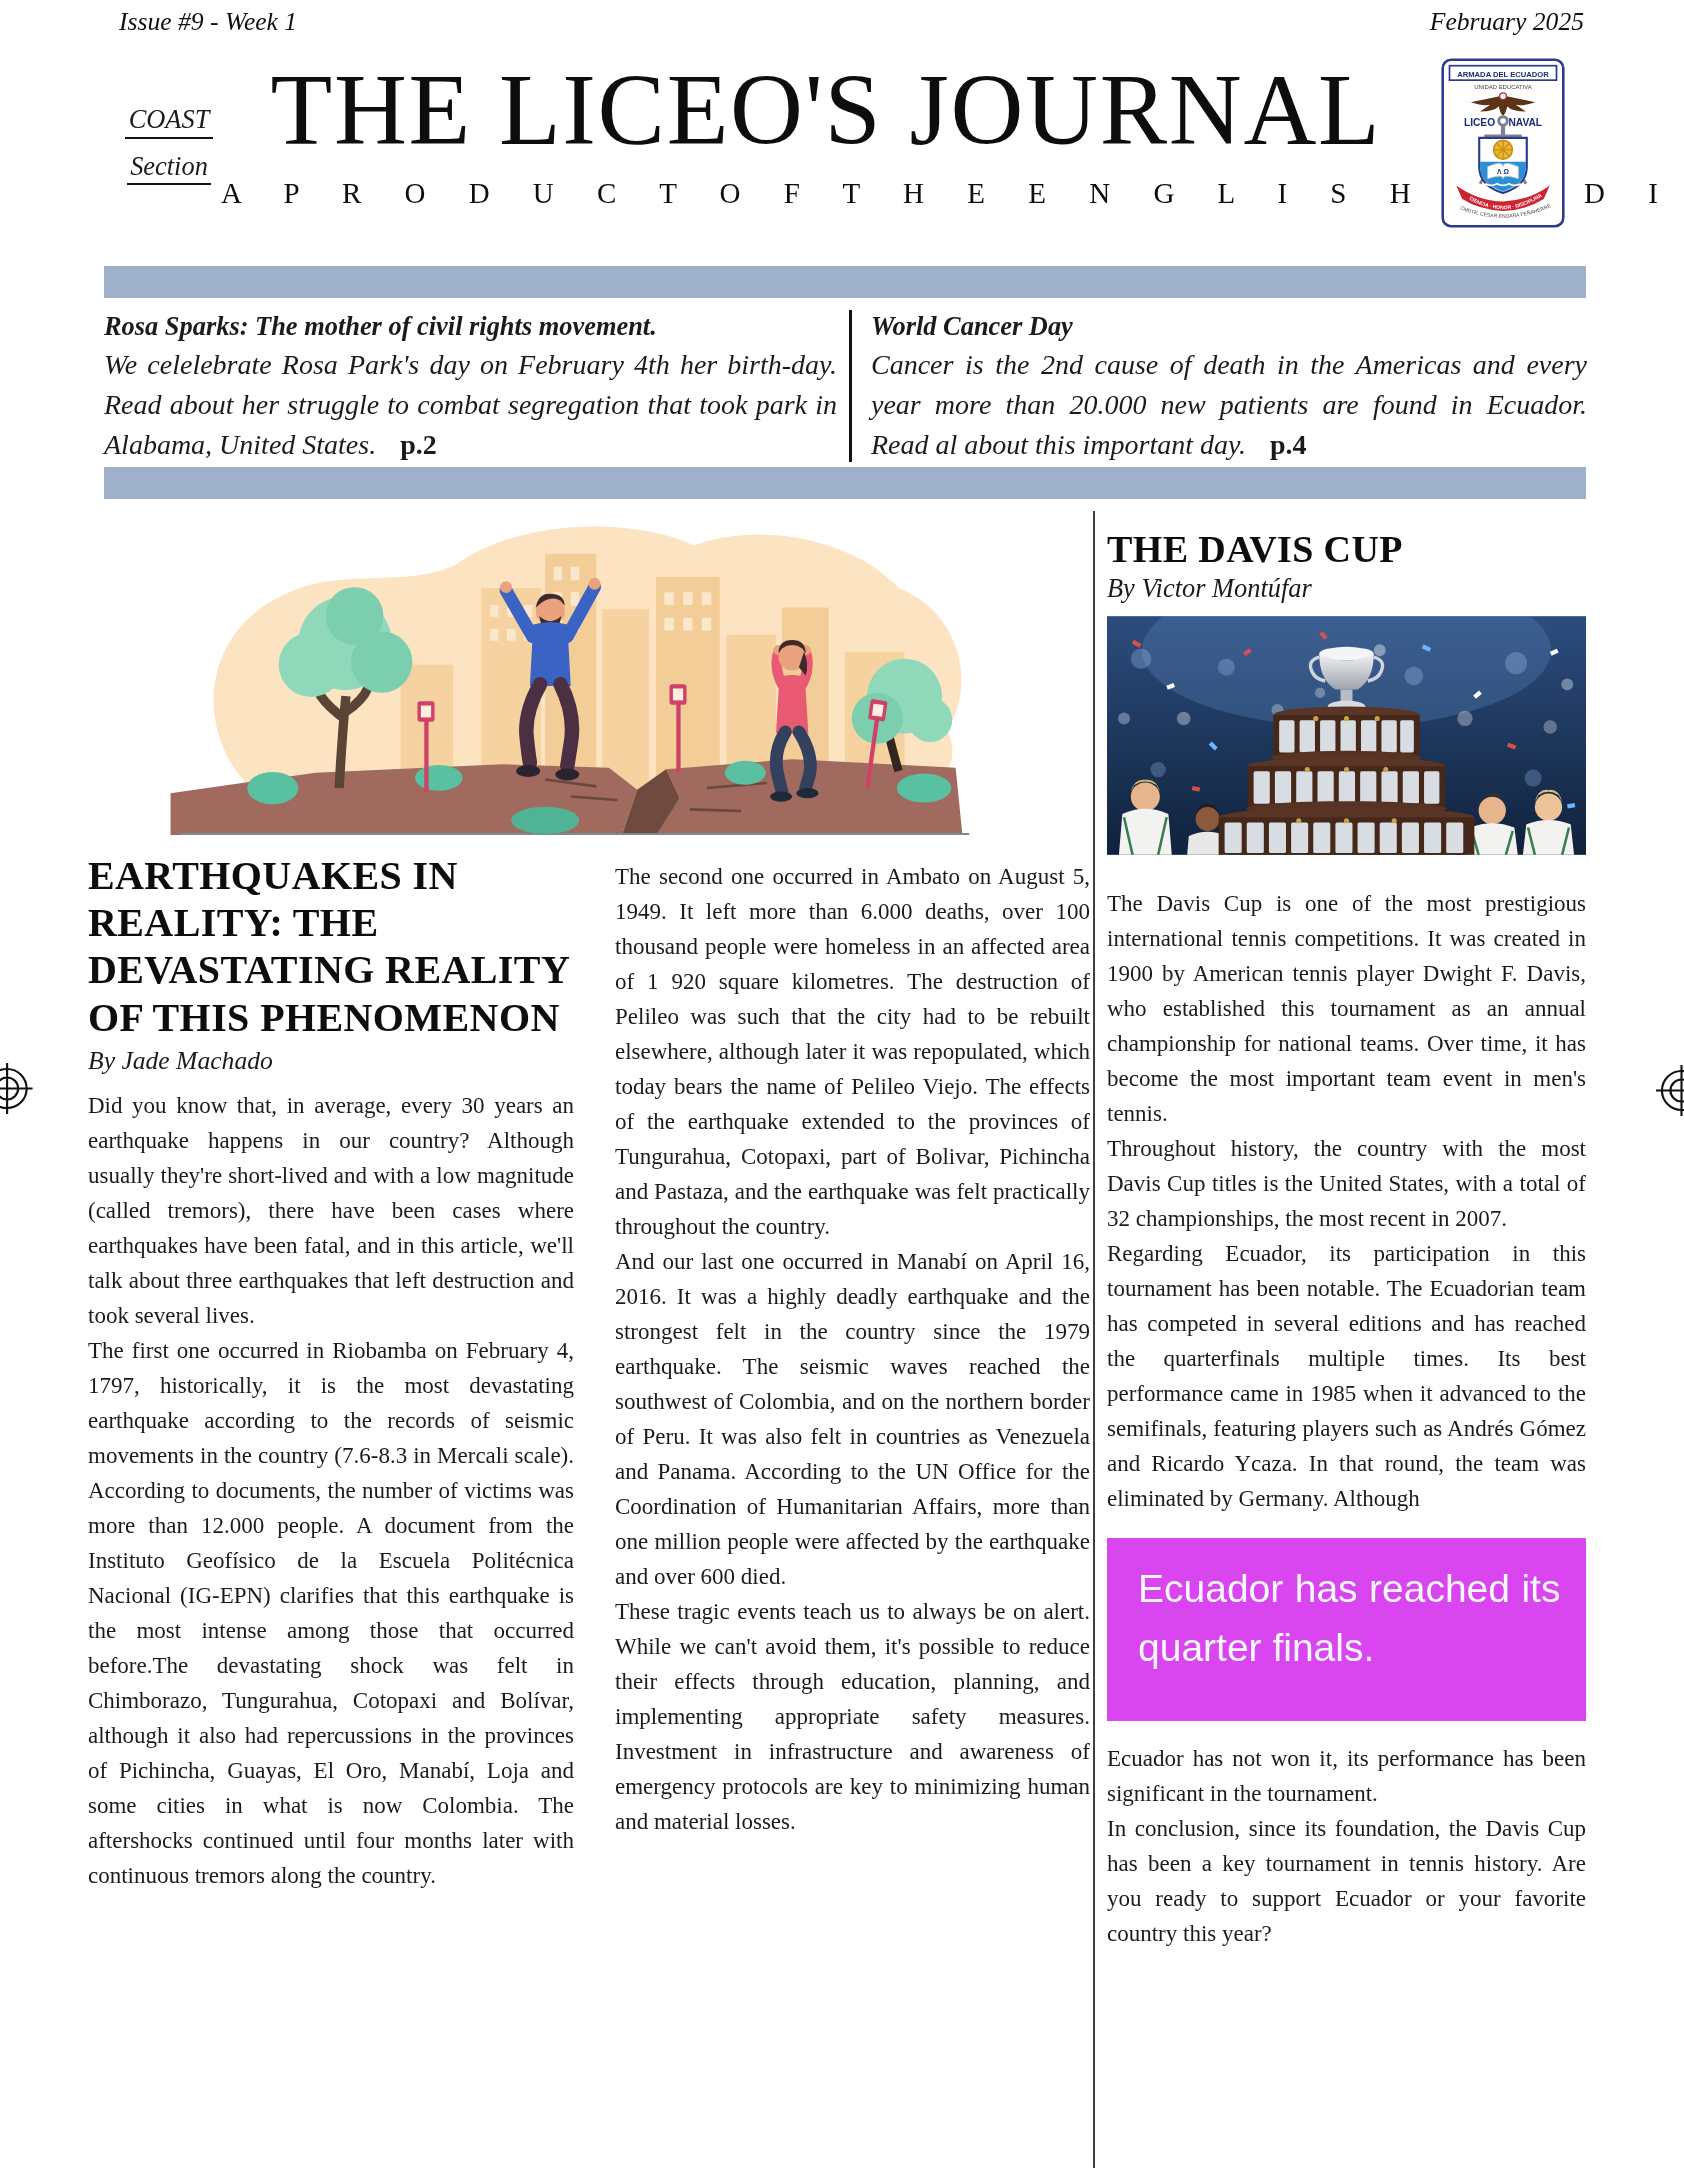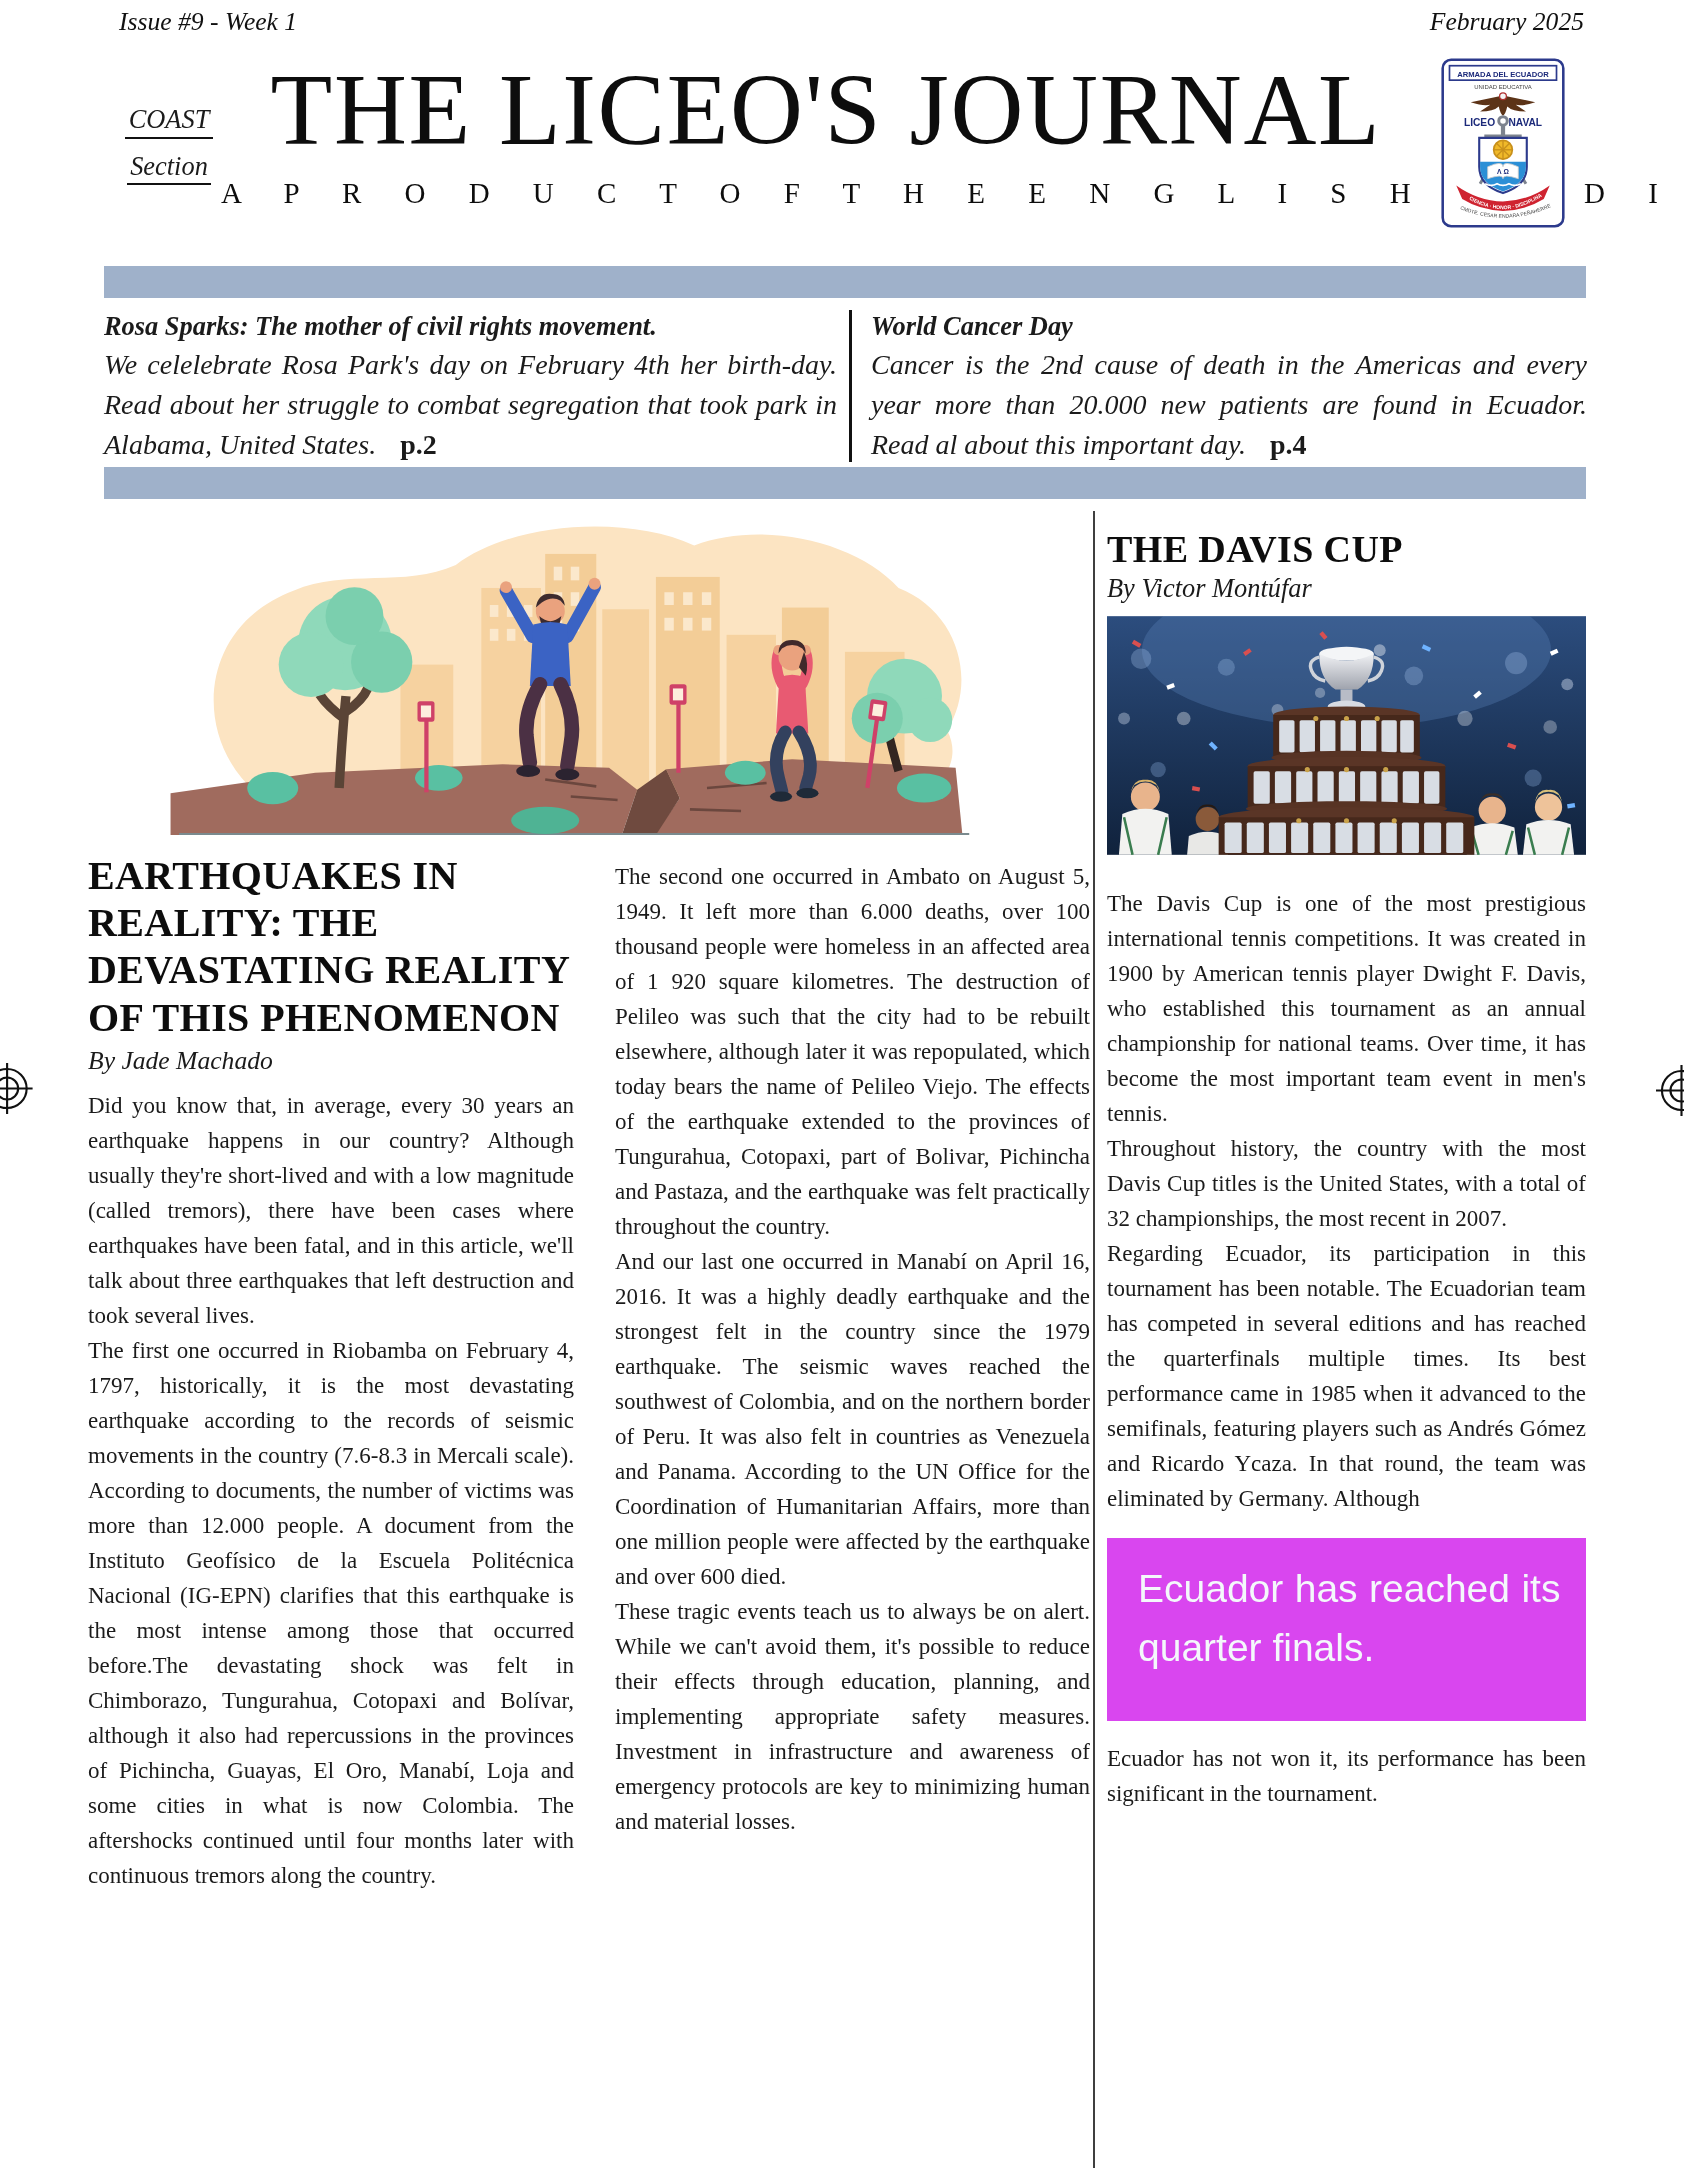--- a/index.html
+++ b/index.html
@@ -370,20 +370,21 @@
         </g>
       </svg>
     </div>
 
     <div class="bodycol" style="margin-top:27px;width:479px;">
       <p>The Davis Cup is one of the most prestigious international tennis competitions. It was created in 1900 by American tennis player Dwight F. Davis, who established this tournament as an annual championship for national teams. Over time, it has become the most important team event in men's tennis.</p>
       <p>Throughout history, the country with the most Davis Cup titles is the United States, with a total of 32 championships, the most recent in 2007.</p>
       <p>Regarding Ecuador, its participation in this tournament has been notable. The Ecuadorian team has competed in several editions and has reached the quarterfinals multiple times. Its best performance came in 1985 when it advanced to the semifinals, featuring players such as Andrés Gómez and Ricardo Ycaza. In that round, the team was eliminated by Germany. Although</p>
       <div class="callout">Ecuador has reached its quarter finals.</div>
       <p>Ecuador has not won it, its performance has been significant in the tournament.</p>
+      <p>In conclusion, since its foundation, the Davis Cup has been a key tournament in tennis history. Are you ready to support Ecuador or your favorite country this year?</p>
     </div>
   </div>
 
   <div class="abs" style="left:88px;top:852px;width:486px;">
     <div class="headline">
       <div>EARTHQUAKES IN</div>
       <div>REALITY: THE</div>
       <div>DEVASTATING REALITY</div>
       <div>OF THIS PHENOMENON</div>
     </div>

